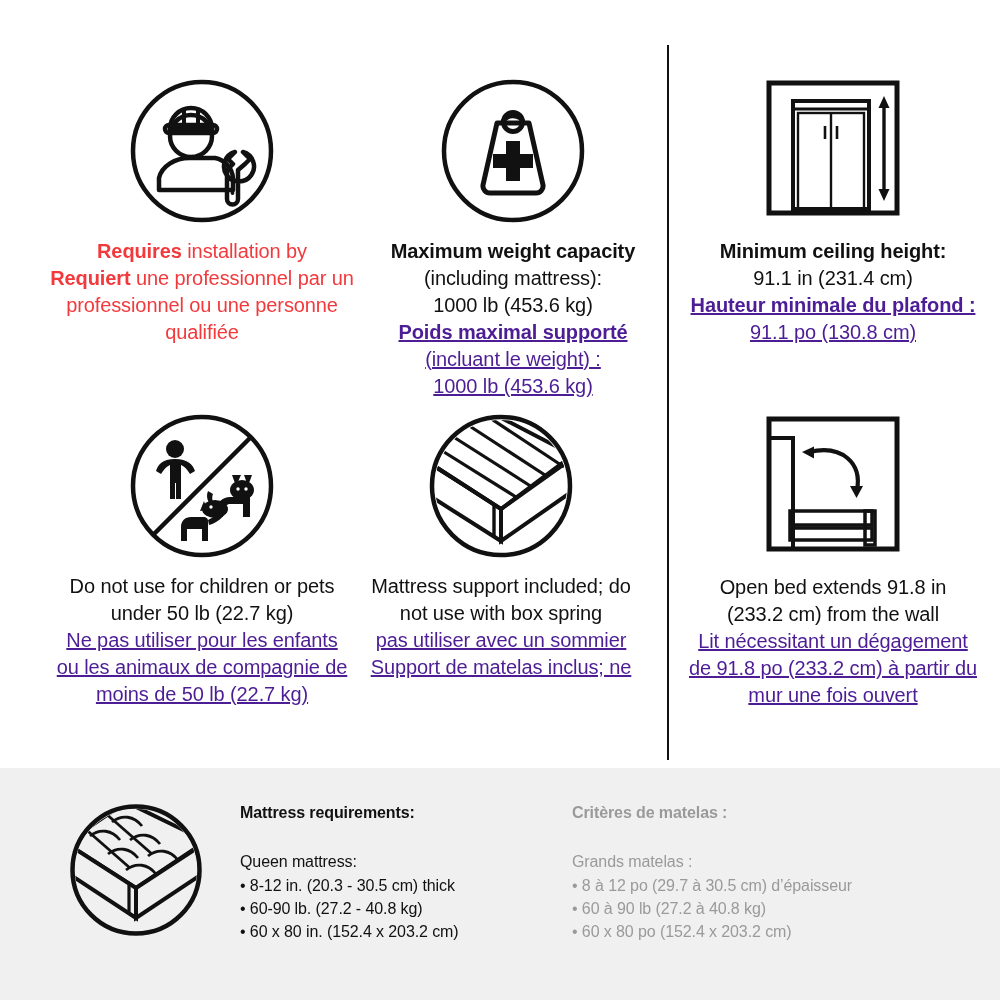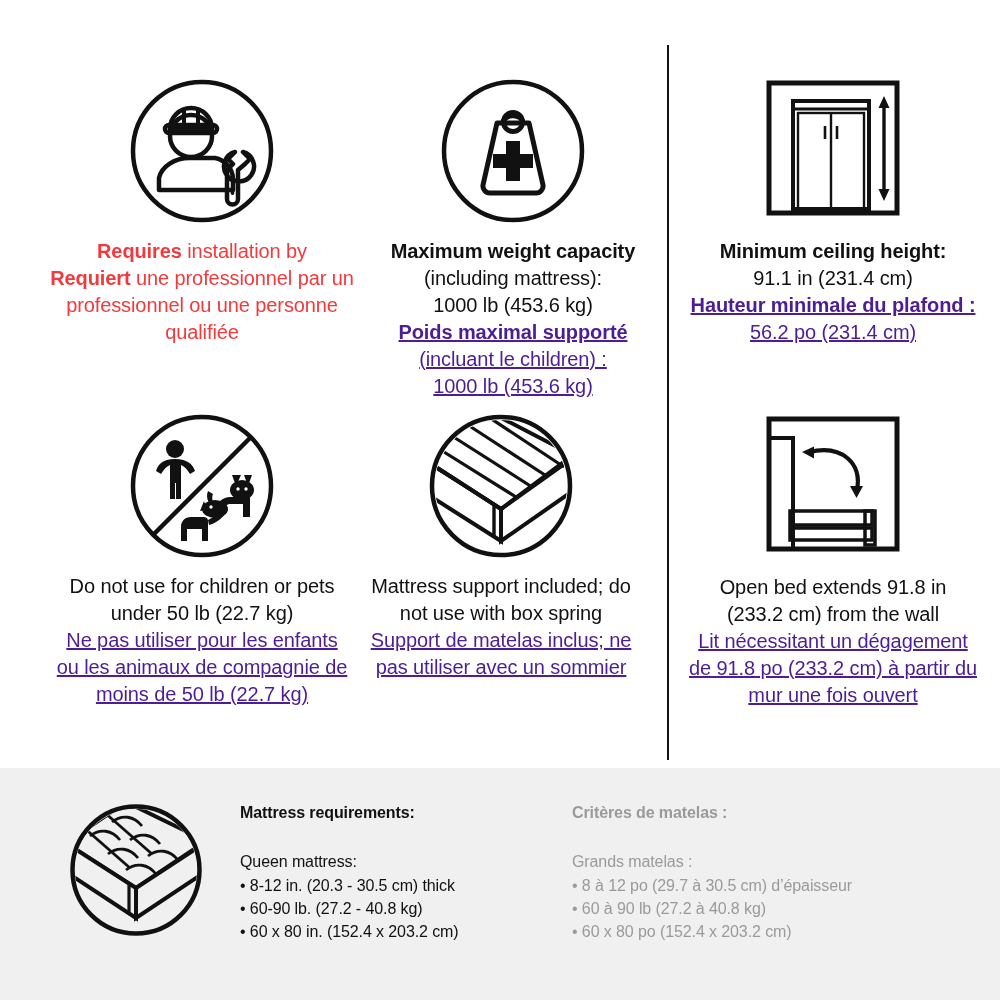--- a/index.html
+++ b/index.html
@@ -147,21 +147,21 @@
 
           <rect x="66" y="63" width="14" height="40" fill="#111"></rect>
           <rect x="53" y="76" width="40" height="14" fill="#111"></rect>
         </svg>
       </div>
       <div class="caption">
         <div class="line-en bold">Maximum weight capacity</div>
         <div class="line-en">(including mattress):</div>
         <div class="line-en">1000 lb (453.6 kg)</div>
         <div class="line-fr bold">Poids maximal supporté</div>
-        <div class="line-fr">(incluant le children) :</div>
+        <div class="line-fr">(incluant le weight) :</div>
         <div class="line-fr">1000 lb (453.6 kg)</div>
       </div>
     </div>
 
     <div class="cell" id="cell-ceiling">
       <div class="icon-wrap">
         <svg width="152" height="152" viewBox="0 0 152 152">
 
           <rect x="12" y="11" width="128" height="130" fill="none" stroke="#111" stroke-width="5"></rect>
 
@@ -178,21 +178,21 @@
 
           <line x1="127" y1="31" x2="127" y2="122" stroke="#111" stroke-width="3.4"></line>
           <path d="M127 24 L132.5 36 L121.5 36 Z" fill="#111"></path>
           <path d="M127 129 L132.5 117 L121.5 117 Z" fill="#111"></path>
         </svg>
       </div>
       <div class="caption">
         <div class="line-en bold">Minimum ceiling height:</div>
         <div class="line-en">91.1 in (231.4 cm)</div>
         <div class="line-fr bold">Hauteur minimale du plafond :</div>
-        <div class="line-fr">56.2 po (231.4 cm)</div>
+        <div class="line-fr">91.1 po (130.8 cm)</div>
       </div>
     </div>
 
     <div class="cell" id="cell-children">
       <div class="icon-wrap">
         <svg width="146" height="146" viewBox="0 0 146 146">
           <circle cx="73" cy="73" r="69" fill="none" stroke="#111" stroke-width="4.5"></circle>
           <line x1="25" y1="121" x2="121" y2="25" stroke="#111" stroke-width="4.5"></line>
 
           <circle cx="46" cy="36" r="9" fill="#111"></circle>
@@ -247,22 +247,22 @@
 
             <path d="M73 96 L73 128 L149 75 L149 42 Z" fill="none" stroke="#111" stroke-width="4"></path>
 
             <line x1="66" y1="92" x2="66" y2="124" stroke="#111" stroke-width="3.4"></line>
           </g>
         </svg>
       </div>
       <div class="caption">
         <div class="line-en">Mattress support included; do</div>
         <div class="line-en">not use with box spring</div>
+        <div class="line-fr">pas utiliser avec un sommier</div>
         <div class="line-fr">Support de matelas inclus; ne</div>
-        <div class="line-fr">pas utiliser avec un sommier</div>
       </div>
     </div>
 
     <div class="cell" id="cell-openbed">
       <div class="icon-wrap">
         <svg width="152" height="152" viewBox="0 0 152 152">
 
           <rect x="12" y="11" width="128" height="130" fill="none" stroke="#111" stroke-width="5"></rect>
 
           <rect x="12" y="30" width="24" height="111" fill="none" stroke="#111" stroke-width="4"></rect>

